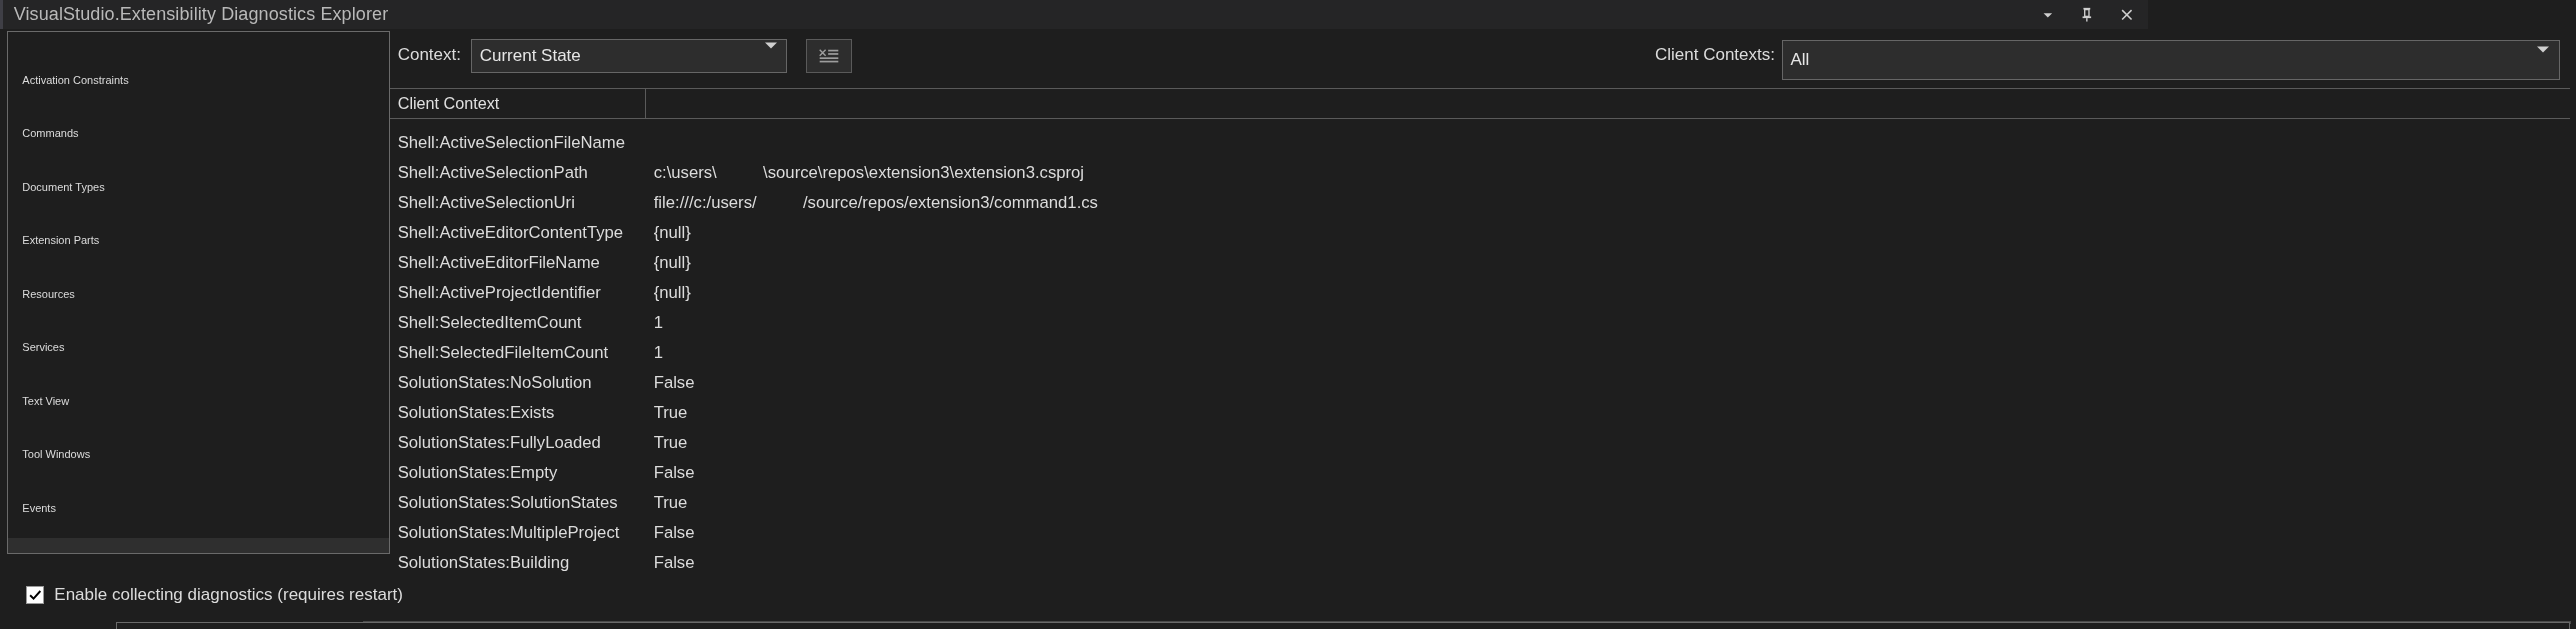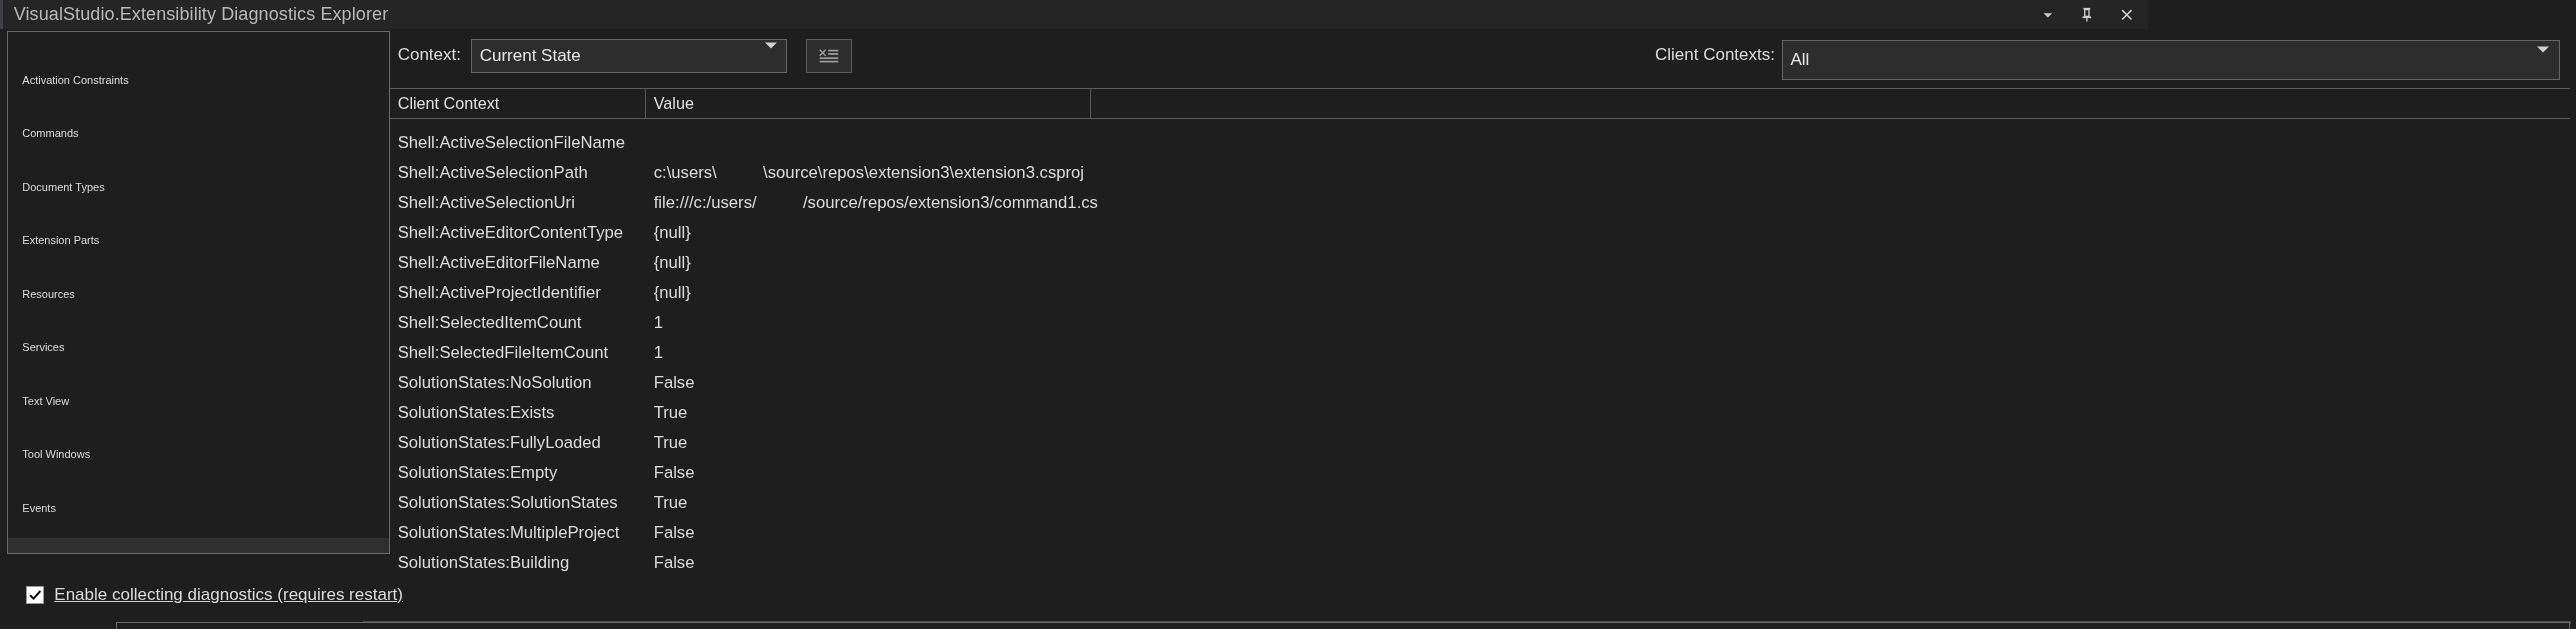--- a/index.html
+++ b/index.html
@@ -213,21 +213,20 @@
     left: 0; top: 578px;
     width: 2576px;
     height: 34px;
     display: flex;
     align-items: center;
   }
   .chk-wrap {
     display: flex;
     align-items: center;
     margin-left: 26px;
-    text-decoration: underline;
   }
   .chk-box {
     width: 18px; height: 18px;
     background: #ffffff;
     border: 0.9px solid #9a9a9a;
     box-sizing: border-box;
     display: flex;
     align-items: center;
     justify-content: center;
     flex: 0 0 auto;
@@ -342,21 +341,20 @@
 
   <div class="cc-combo">
     <span class="cv">All</span>
     <span class="arrow"><span class="tri-down"></span></span>
   </div>
 </div>
 
 <div class="grid">
   <div class="grid-head">
     <div class="gh-cell c0">Client Context</div>
-    <div class="gh-cell c1">Value</div>
     <div class="gh-cell c2"></div>
   </div>
 
   <div class="grid-body">
     <div class="grid-row">
       <div class="gr-cell c0">Shell:ActiveSelectionFileName</div>
     </div>
     <div class="grid-row">
       <div class="gr-cell c0">Shell:ActiveSelectionPath</div>
       <div class="gr-cell c1">c:\users\          \source\repos\extension3\extension3.csproj</div>

